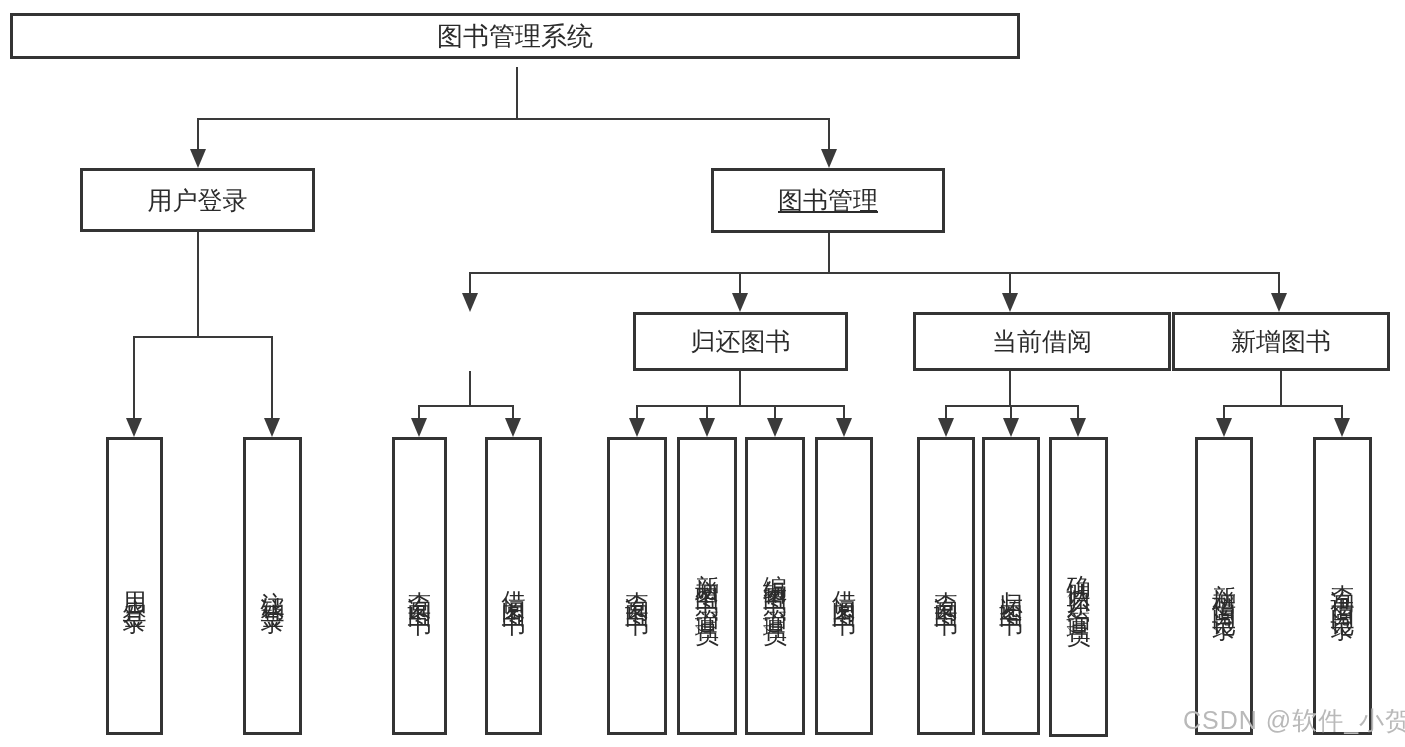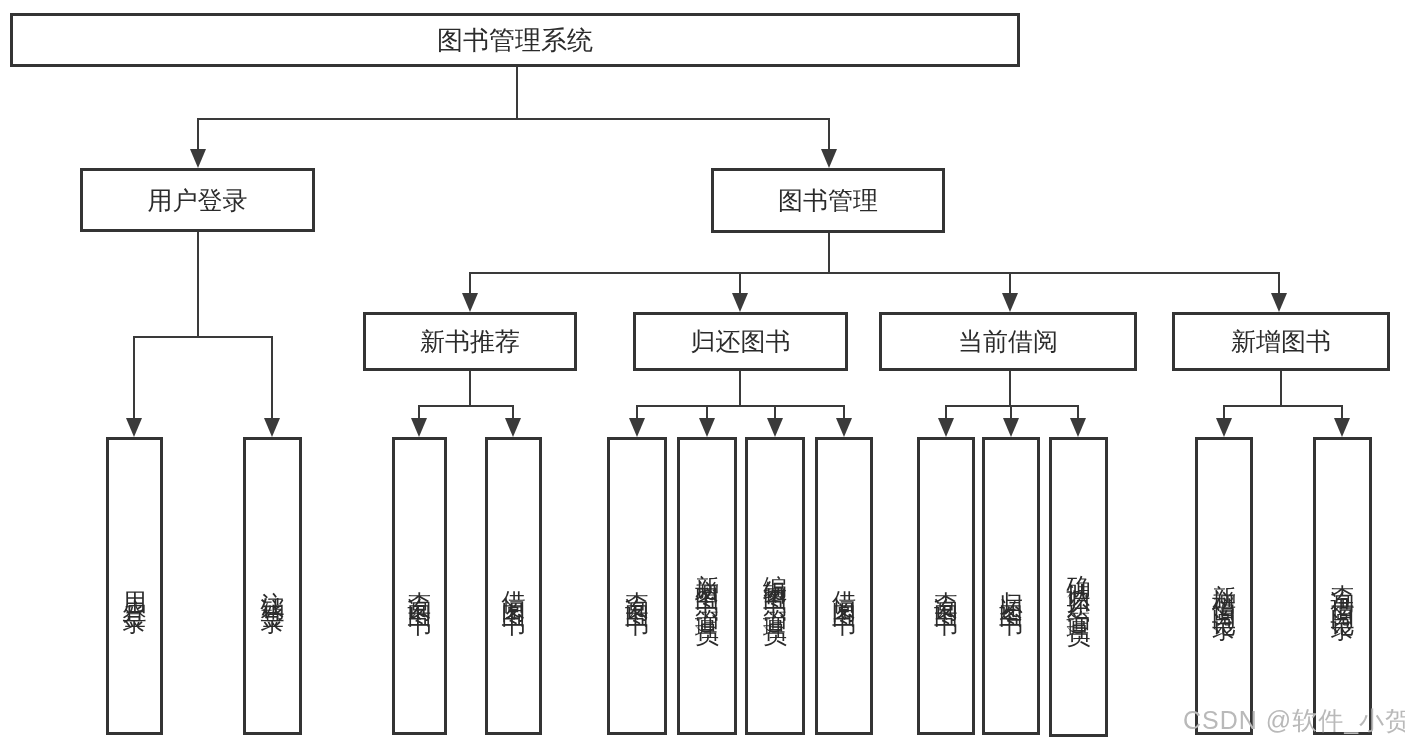--- a/index.html
+++ b/index.html
@@ -44,53 +44,52 @@
     color:#b9b9b9;
     letter-spacing:1px;
     white-space:nowrap;
   }
 </style>
 </head>
 <body>
 
 <div id="canvas">
 
-  <div class="box rootbox" style="left:10px;top:13px;width:1010px;height:54px;">图书管理系统</div>
+  <div class="box rootbox" style="left:10px;top:13px;width:1010px;height:46px;">图书管理系统</div>
 
   <div class="vline" style="left:516px;top:67px;height:51px;"></div>
   <div class="hline" style="left:197px;top:118px;width:633px;"></div>
   <div class="vline" style="left:197px;top:118px;height:33px;"></div>
   <div class="arrowhead" style="left:190px;top:149px;"></div>
   <div class="vline" style="left:828px;top:118px;height:33px;"></div>
   <div class="arrowhead" style="left:821px;top:149px;"></div>
 
   <div class="box" style="left:80px;top:168px;width:235px;height:64px;">用户登录</div>
-  <div class="box" style="left:711px;top:168px;width:234px;height:65px;">图书管理</div>
+  <div class="box" style="left:711px;top:168px;width:234px;height:65px;text-decoration:underline;">图书管理</div>
 
   <div class="vline" style="left:197px;top:232px;height:104px;"></div>
   <div class="hline" style="left:133px;top:336px;width:140px;"></div>
   <div class="vline" style="left:133px;top:336px;height:84px;"></div>
   <div class="arrowhead" style="left:126px;top:418px;"></div>
   <div class="vline" style="left:271px;top:336px;height:84px;"></div>
   <div class="arrowhead" style="left:264px;top:418px;"></div>
 
   <div class="vline" style="left:828px;top:233px;height:39px;"></div>
   <div class="hline" style="left:469px;top:272px;width:811px;"></div>
   <div class="vline" style="left:469px;top:272px;height:23px;"></div>
   <div class="arrowhead" style="left:462px;top:293px;"></div>
   <div class="vline" style="left:739px;top:272px;height:23px;"></div>
   <div class="arrowhead" style="left:732px;top:293px;"></div>
   <div class="vline" style="left:1009px;top:272px;height:23px;"></div>
   <div class="arrowhead" style="left:1002px;top:293px;"></div>
   <div class="vline" style="left:1278px;top:272px;height:23px;"></div>
   <div class="arrowhead" style="left:1271px;top:293px;"></div>
 
-  <div class="box" style="left:363px;top:312px;width:214px;height:59px;">新书推荐</div>
   <div class="box" style="left:633px;top:312px;width:215px;height:59px;">归还图书</div>
-  <div class="box" style="left:879px;top:312px;width:258px;height:59px;">当前借阅</div>
+  <div class="box" style="left:913px;top:312px;width:258px;height:59px;">当前借阅</div>
   <div class="box" style="left:1172px;top:312px;width:218px;height:59px;">新增图书</div>
 
   <div class="vline" style="left:469px;top:371px;height:34px;"></div>
   <div class="hline" style="left:418px;top:405px;width:96px;"></div>
   <div class="vline" style="left:418px;top:405px;height:15px;"></div>
   <div class="arrowhead" style="left:411px;top:418px;"></div>
   <div class="vline" style="left:512px;top:405px;height:15px;"></div>
   <div class="arrowhead" style="left:505px;top:418px;"></div>
 
   <div class="vline" style="left:739px;top:371px;height:34px;"></div>

